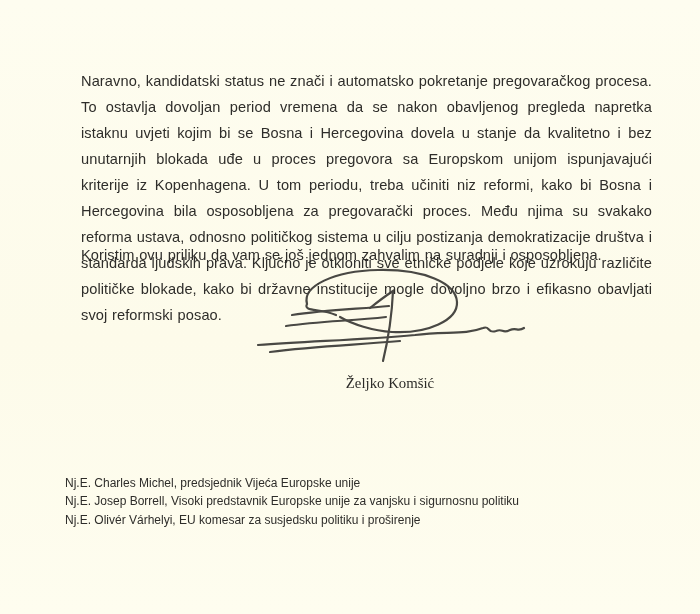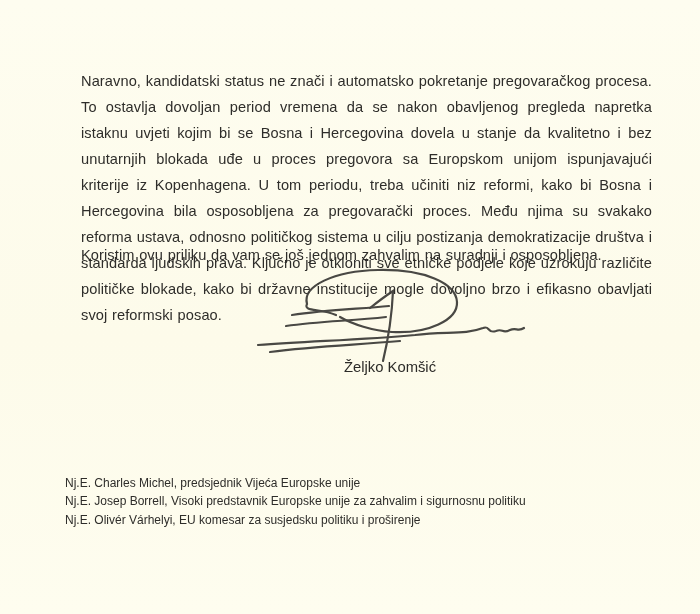--- a/index.html
+++ b/index.html
@@ -47,27 +47,28 @@
     height: 102px;
   }
   .signature-wrap svg {
     display: block;
     width: 300px;
     height: 102px;
   }
   .signer-block {
     position: absolute;
     left: 390px;
-    top: 358px;
+    top: 374px;
     transform: translateX(-50%);
     text-align: center;
     white-space: nowrap;
     font-size: 14.8px;
     line-height: 19.5px;
     color: #2c2b28;
+    font-family: Liberation Serif, serif;
   }
   .recipients {
     position: absolute;
     left: 65px;
     top: 474px;
     font-size: 12px;
     line-height: 18.3px;
     color: #2e2d2a;
     white-space: nowrap;
   }
@@ -97,17 +98,17 @@
       </g>
     </svg>
   </div>
 
   <div class="signer-block">
     <div>Željko Komšić</div>
   </div>
 
   <div class="recipients">
     <div>Nj.E. Charles Michel, predsjednik Vijeća Europske unije</div>
-    <div>Nj.E. Josep Borrell, Visoki predstavnik Europske unije za zahvalim i sigurnosnu politiku</div>
+    <div>Nj.E. Josep Borrell, Visoki predstavnik Europske unije za vanjsku i sigurnosnu politiku</div>
     <div>Nj.E. Olivér Várhelyi, EU komesar za susjedsku politiku i proširenje</div>
   </div>
 
 </div>
 
 </body></html>

